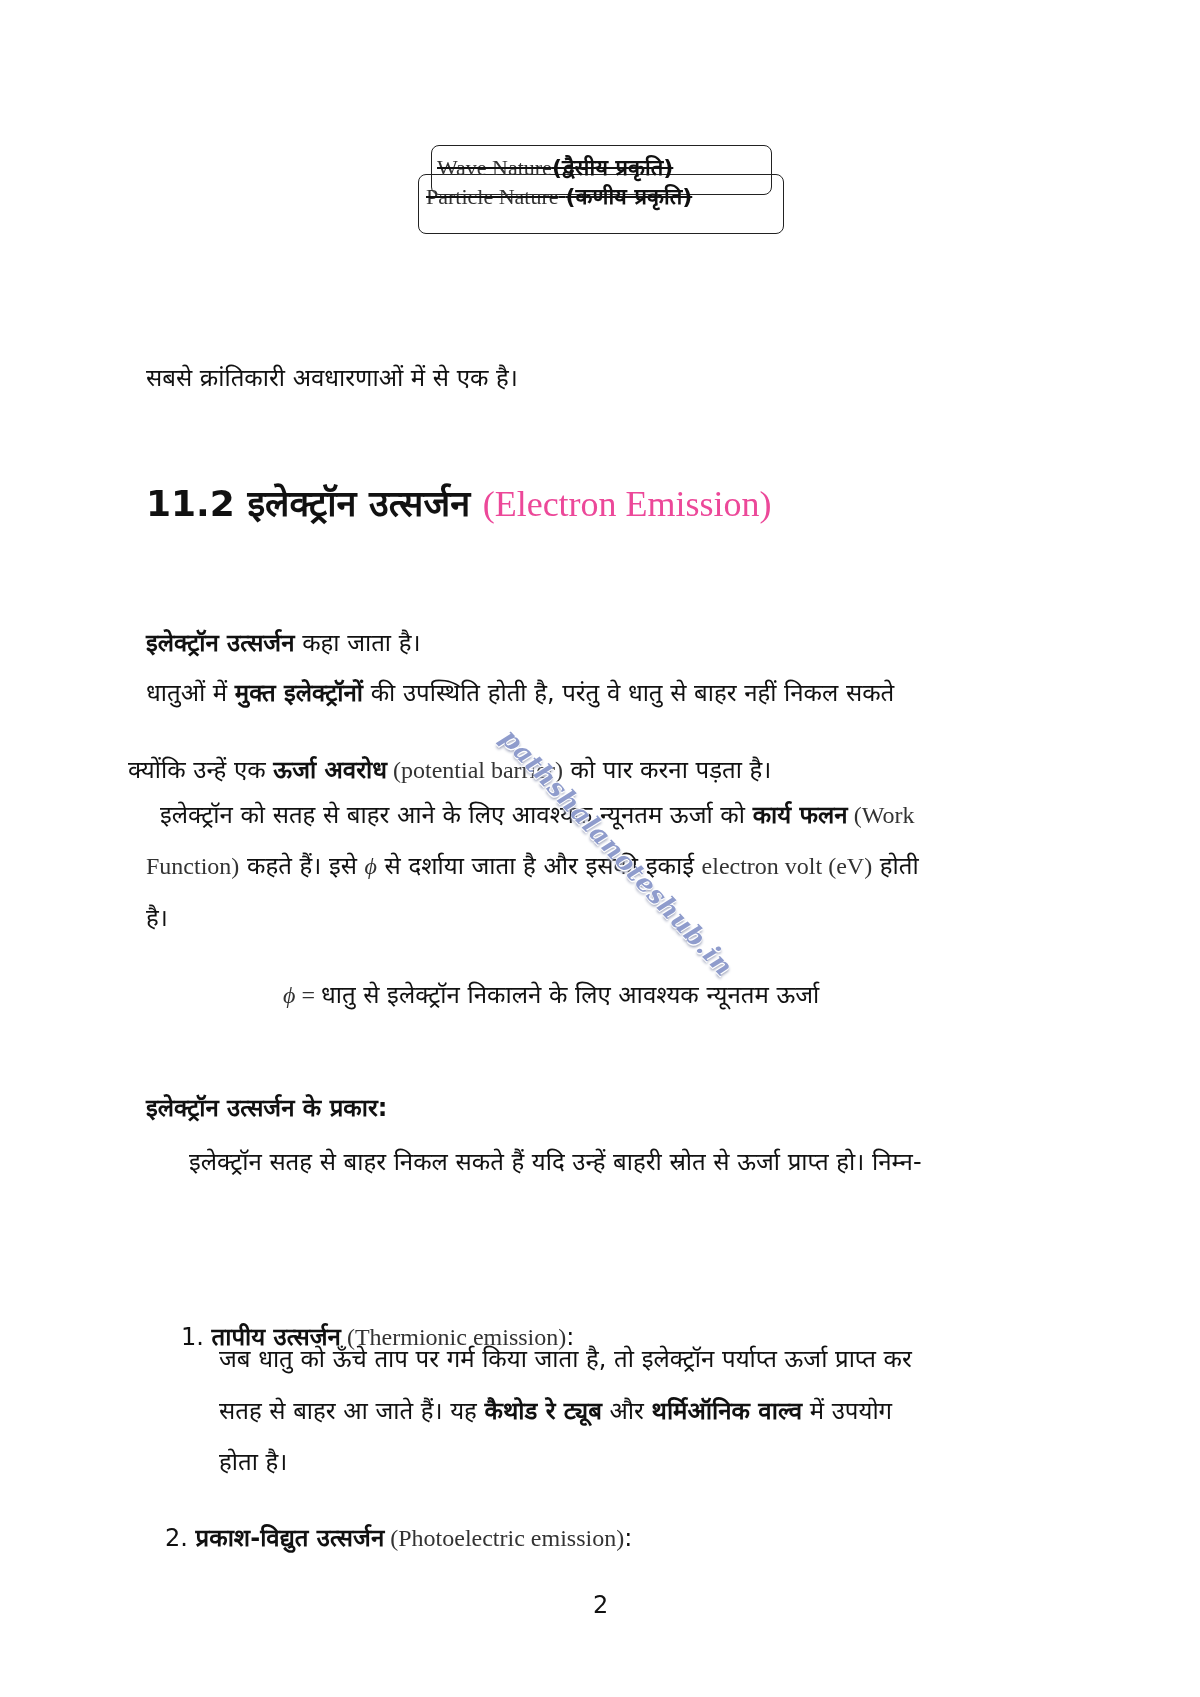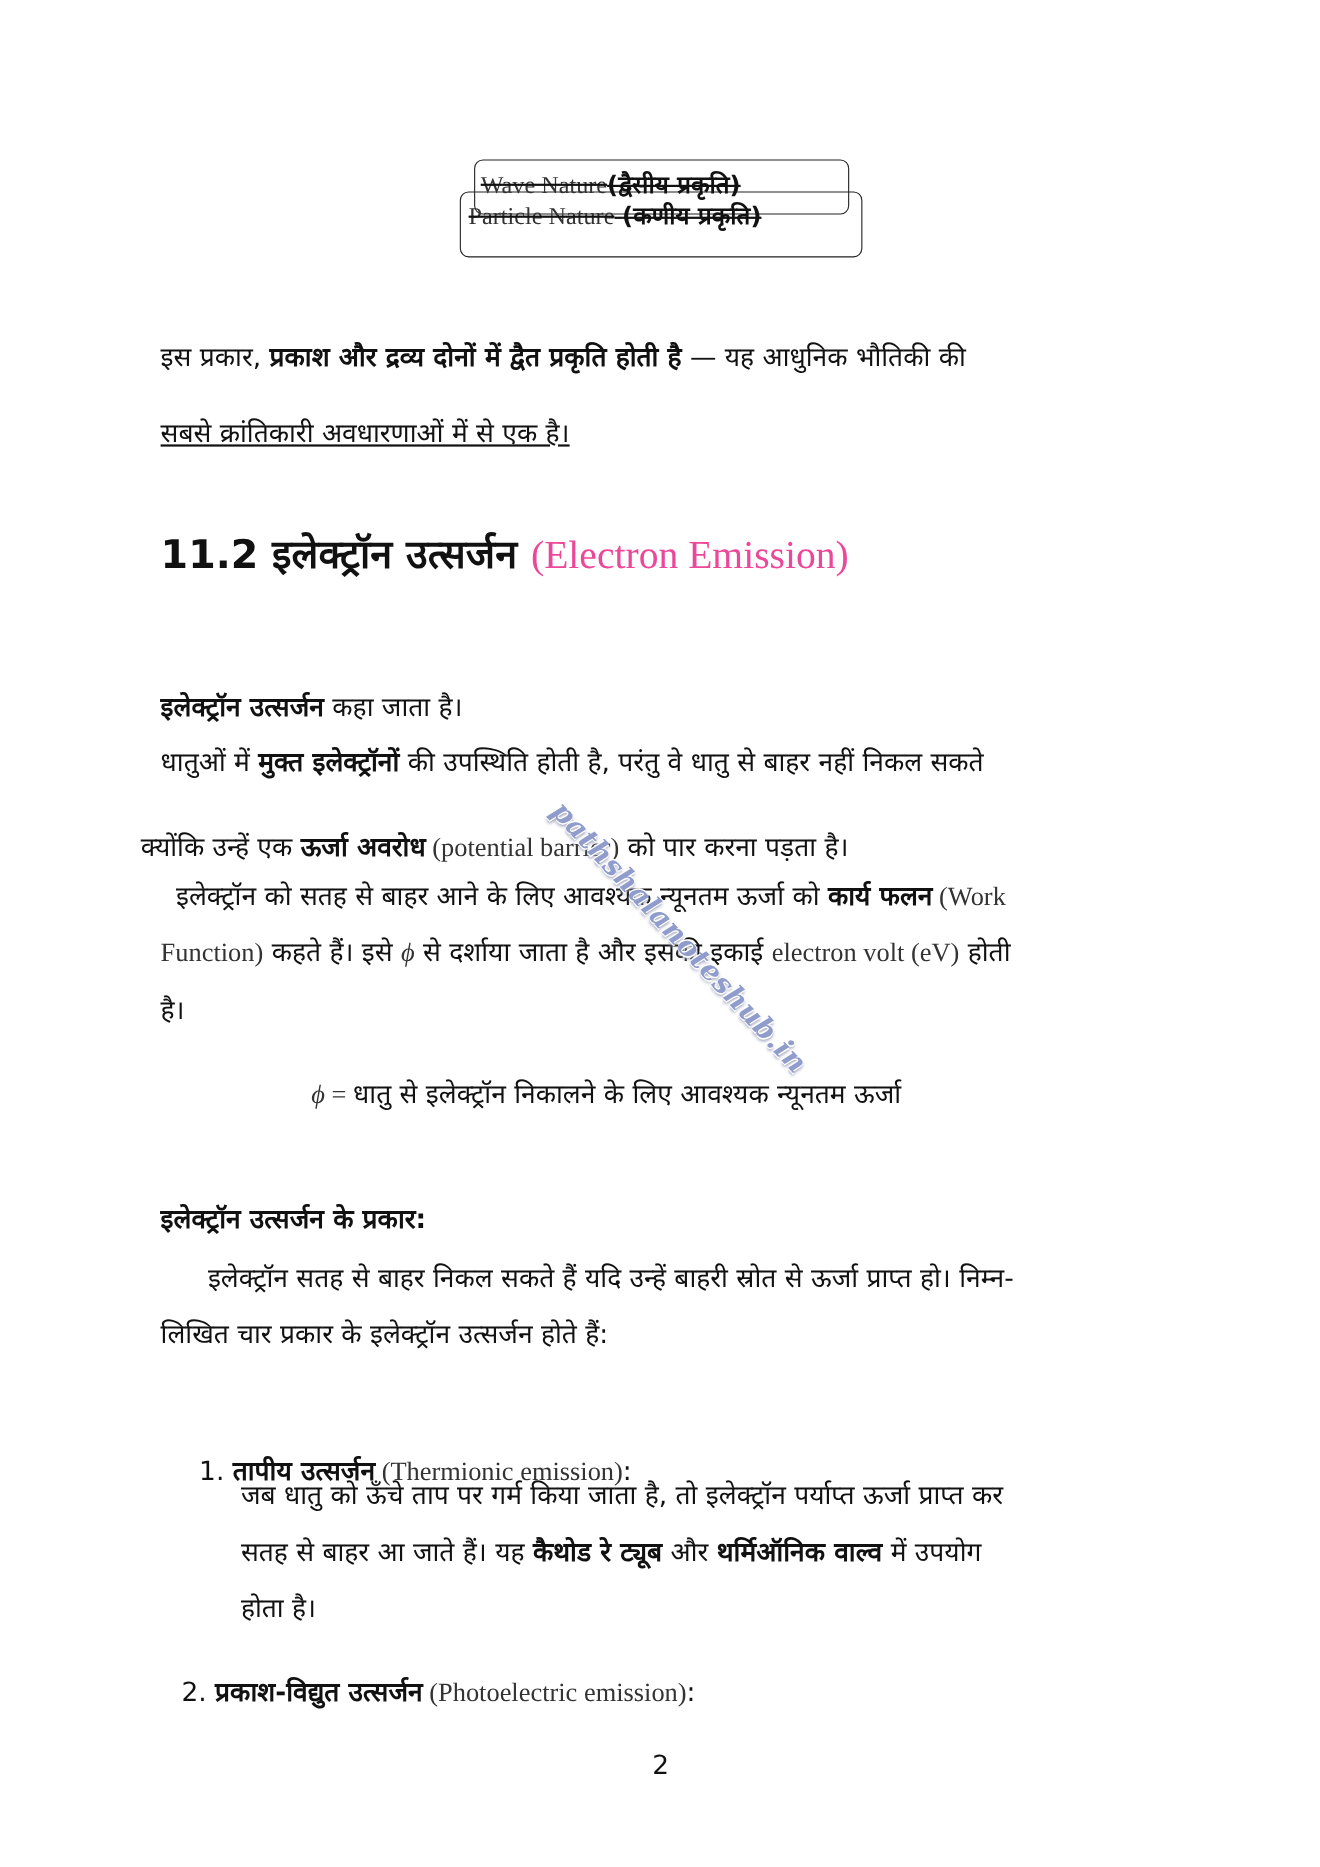--- a/index.html
+++ b/index.html
@@ -30,24 +30,21 @@
   <div class="dual-box" style="left:431px; top:145px; width:339px; height:48px;"></div>
   <div class="dual-box" style="left:418px; top:174px; width:364px; height:58px;"></div>
   <div class="dual-row strike" style="left:437px; top:155px;">
     <span class="serif">Wave Nature</span><span class="b">(द्वैसीय प्रकृति)</span>
   </div>
   <div class="dual-row strike" style="left:426px; top:184px;">
     <span class="serif">Particle Nature</span>
     <span class="b">(कणीय प्रकृति)</span>
   </div>
 
-  <div class="abs line" style="left:146px; top:309px;">
-    <span>इस प्रकार, </span><span class="b">प्रकाश और द्रव्य दोनों में द्वैत प्रकृति होती है</span><span> — यह आधुनिक भौतिकी की</span>
-  </div>
-  <div class="abs line" style="left:146px; top:378px;text-decoration:underline;">सबसे क्रांतिकारी अवधारणाओं में से एक है।</div>
+  <div class="abs line" style="left:146px; top:362px;">सबसे क्रांतिकारी अवधारणाओं में से एक है।</div>
 
   <div class="abs h2" style="left:146px; top:482px;">
     <span>11.2</span>
     <span>इलेक्ट्रॉन उत्सर्जन</span>
     <span class="serif">(Electron Emission)</span>
   </div>
 
   <div class="abs line" style="left:146px; top:627px;">
     <span class="b">इलेक्ट्रॉन उत्सर्जन</span><span> कहा जाता है।</span>
   </div>
@@ -65,21 +62,20 @@
     <span class="serif">Function)</span><span> कहते हैं। इसे </span><span class="serif" style="font-style:italic;">ϕ</span><span> से दर्शाया जाता है और इसकी इकाई </span><span class="serif">electron volt (eV)</span><span> होती</span>
   </div>
   <div class="abs line" style="left:146px; top:902px;">है।</div>
 
   <div class="abs line" style="left:283px; top:979px;">
     <span class="serif" style="font-style:italic;">ϕ</span><span class="serif"> = </span><span>धातु से इलेक्ट्रॉन निकालने के लिए आवश्यक न्यूनतम ऊर्जा</span>
   </div>
 
   <div class="abs line b" style="left:146px; top:1092px;">इलेक्ट्रॉन उत्सर्जन के प्रकार:</div>
   <div class="abs line" style="left:189px; top:1146px;">इलेक्ट्रॉन सतह से बाहर निकल सकते हैं यदि उन्हें बाहरी स्रोत से ऊर्जा प्राप्त हो। निम्न-</div>
-  <div class="abs line" style="left:146px; top:1197px;">लिखित चार प्रकार के इलेक्ट्रॉन उत्सर्जन होते हैं:</div>
 
   <div class="abs line" style="left:181px; top:1292px;margin-top:29px;">
     <span>1.</span>
     <span class="b">तापीय उत्सर्जन</span><span class="serif"> (Thermionic emission)</span><span>:</span>
   </div>
   <div class="abs line" style="left:219px; top:1343px;">जब धातु को ऊँचे ताप पर गर्म किया जाता है, तो इलेक्ट्रॉन पर्याप्त ऊर्जा प्राप्त कर</div>
   <div class="abs line" style="left:219px; top:1395px;">
     <span>सतह से बाहर आ जाते हैं। यह </span><span class="b">कैथोड रे ट्यूब</span><span> और </span><span class="b">थर्मिऑनिक वाल्व</span><span> में उपयोग</span>
   </div>
   <div class="abs line" style="left:219px; top:1446px;">होता है।</div>

